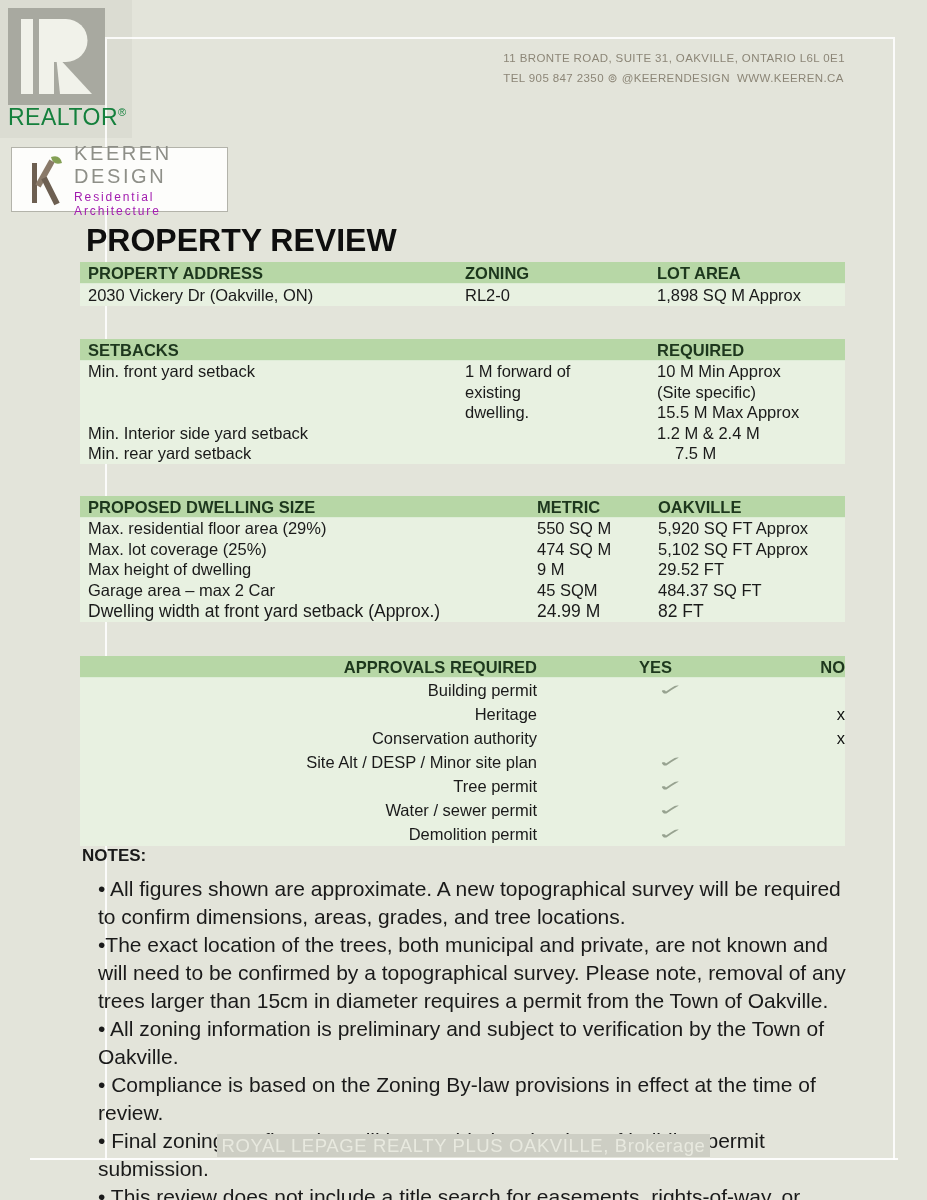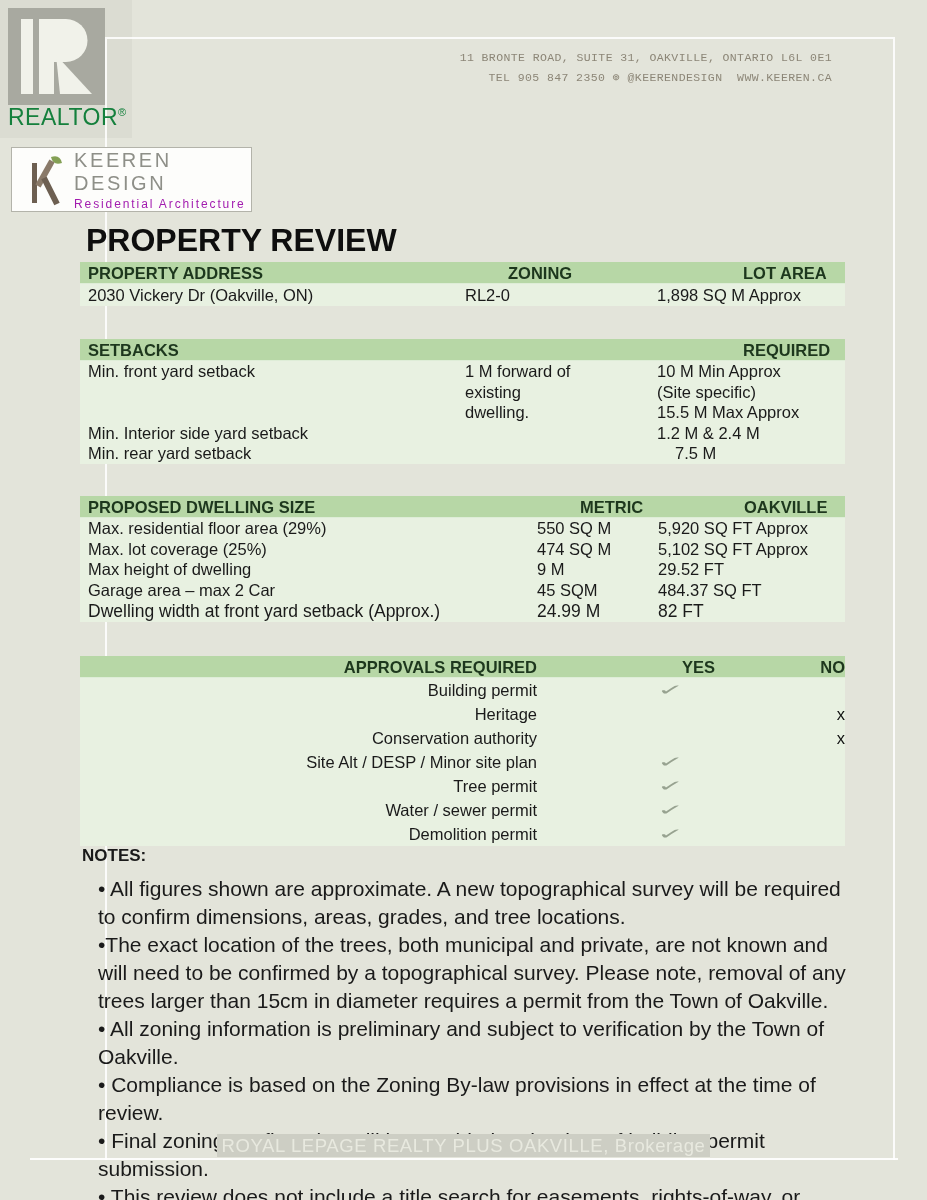--- a/index.html
+++ b/index.html
@@ -13,40 +13,40 @@
          background:rgba(255,255,255,.9);}
 
   
   .realtor-backdrop{position:absolute;left:0;top:0;width:132px;height:138px;background:#dbdcd2;}
   .realtor-block{position:absolute;left:8px;top:8px;width:97px;height:97px;}
   .realtor-label{position:absolute;left:8px;top:104px;width:120px;font-size:23px;
          color:#15803d;letter-spacing:.5px;}
   .realtor-label sup{font-size:11px;}
 
   
-  .letterhead{position:absolute;right:95px;top:48px;text-align:right;
-         font-family:Liberation Mono, monospace;color:#8c8677;font-size:11.5px;
+  .letterhead{position:absolute;right:82px;top:48px;
+         font-family:Liberation Sans, sans-serif;color:#8c8677;font-size:11.5px;
          letter-spacing:.4px;line-height:20px;}
   .ig{font-size:12px;}
 
   
-  .brandbox{position:absolute;left:11px;top:147px;width:241px;height:65px;background:#fdfdfb;
+  .brandbox{position:absolute;left:11px;top:147px;width:217px;height:65px;background:#fdfdfb;
          border:1px solid #b3b3aa;display:flex;align-items:center;box-sizing:border-box;}
   .brandbox svg{margin-left:13px;flex:none;}
   .brandtext{margin-left:9px;}
   .brandname{font-size:20px;letter-spacing:2.6px;color:#8e8f88;}
   .brandtag{font-size:12px;letter-spacing:1.9px;color:#a21caf;margin-top:2px;}
 
   .title{position:absolute;left:86px;top:222px;font-size:32px;font-weight:bold;color:#0e0e0e;}
 
   
   .tbl{position:absolute;left:80px;width:765px;font-size:16.5px;box-sizing:border-box;}
   .thead,.trow{display:grid;box-sizing:border-box;}
   .thead{background:#b7d7a6;color:#1d371d;font-weight:bold;height:22px;line-height:22px;
-         border-bottom:1px solid rgba(255,255,255,.55);gap:43px;}
+         border-bottom:1px solid rgba(255,255,255,.55);}
   .trow{background:#e8f1e1;line-height:20.5px;}
   .c1{padding-left:8px;}
   .t12{grid-template-columns:385px 192px 1fr;}
   .t3{grid-template-columns:457px 121px 1fr;}
   .t4{grid-template-columns:457px 135px 1fr;text-align:right;}
   .pre{white-space:pre-line;}
   .indent{padding-left:18px;}
   .emph{font-size:17.5px;line-height:22px;}
   .arow{line-height:24px;height:24px;}
   .mark-yes{display:inline-block;color:#97a290;font-size:18px;

